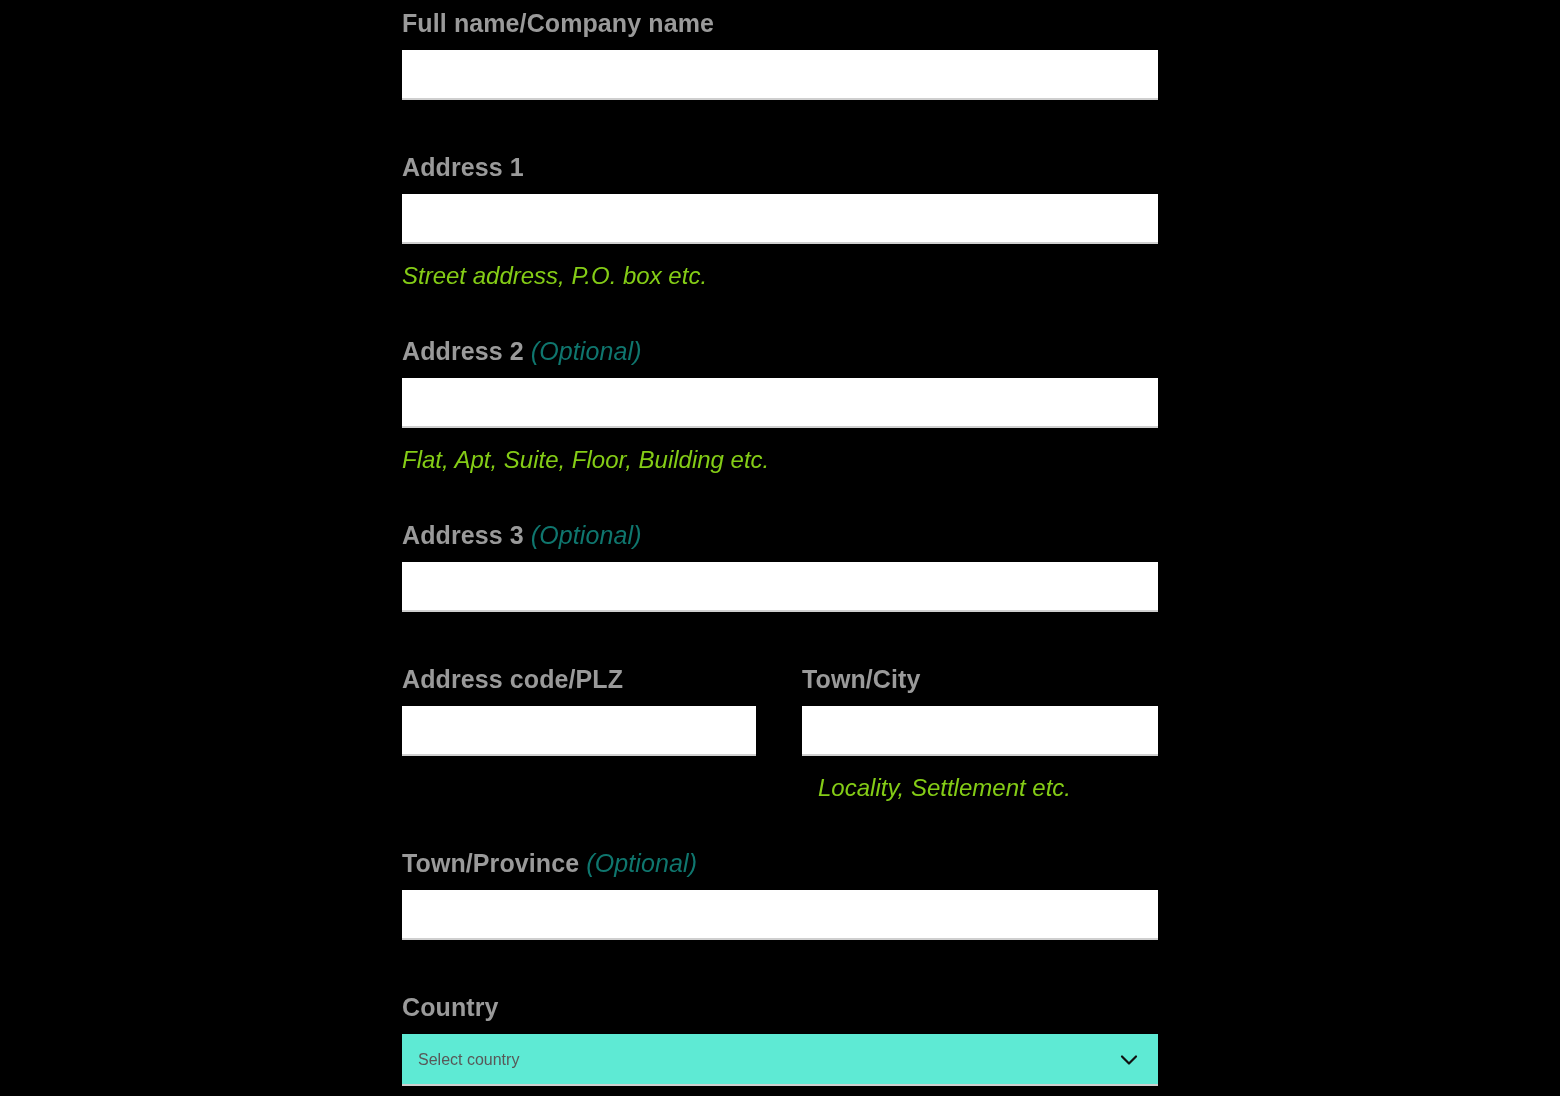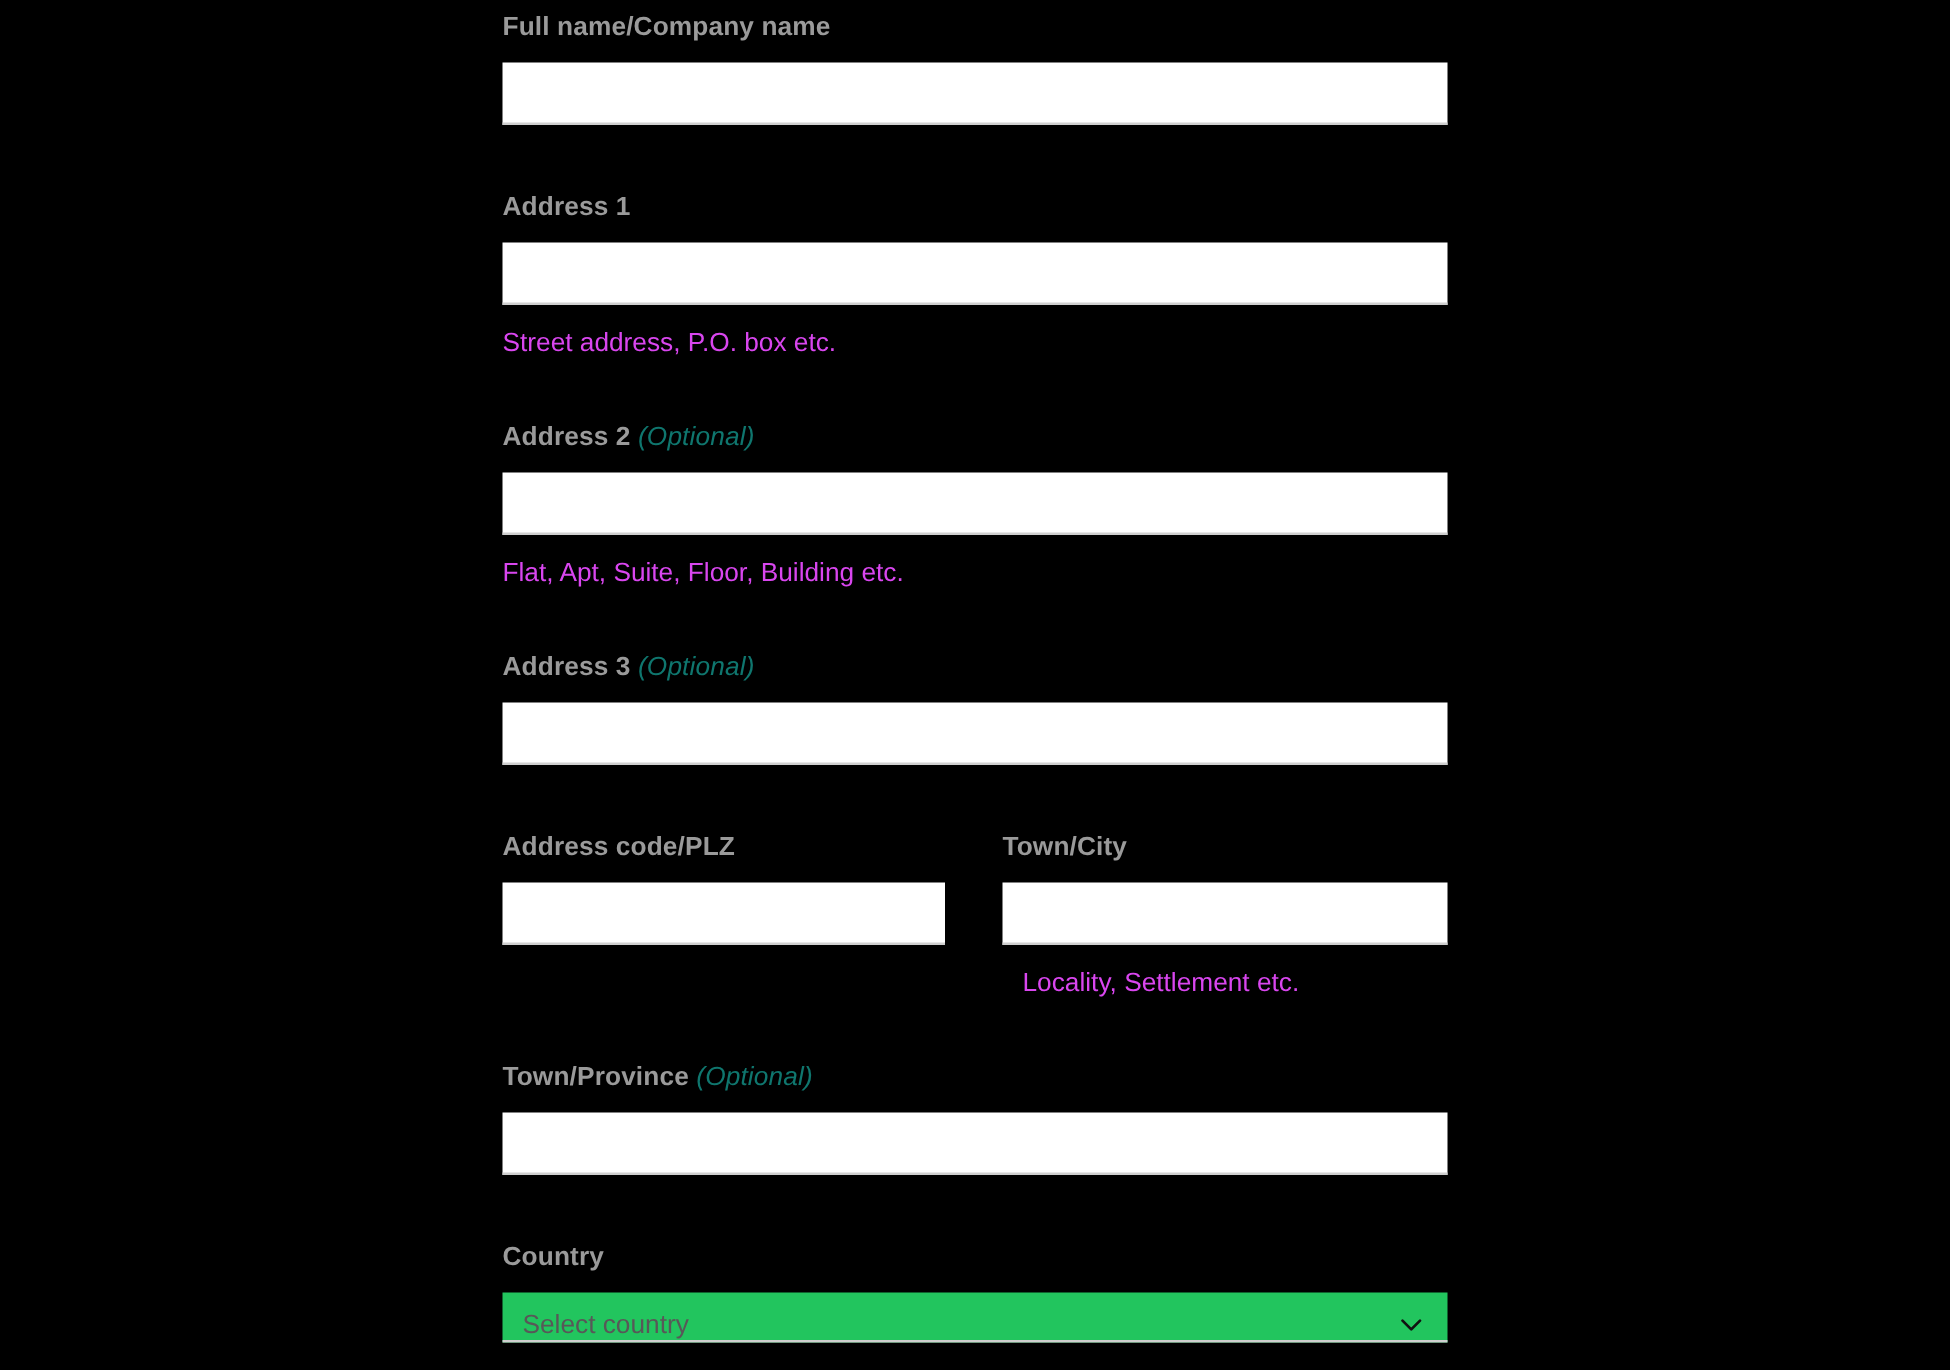--- a/index.html
+++ b/index.html
@@ -14,21 +14,21 @@
   }
 
   .form-wrap {
     position: absolute;
     left: 402px;
     top: 0;
     width: 756px;
   }
 
   .field-label {
-    font-size: 21px;
+    font-size: 25px;
     font-weight: bold;
     color: #9a9a9a;
     letter-spacing: 0.1px;
     line-height: 1.1;
     margin: 0;
     white-space: nowrap;
   }
   .field-label .optional {
     font-weight: normal;
     font-style: italic;
@@ -43,41 +43,42 @@
     border: none;
     border-bottom: 2px solid #cfcfcf;
     outline: none;
     font-size: 20px;
     font-family: "Liberation Sans", sans-serif;
     color: #2b2b2b;
     padding: 0 14px;
   }
 
   .help-text {
-    font-size: 21px;
-    color: #d946ef;
+    font-size: 24px;
+    font-style: italic;
+    color: #84cc16;
     line-height: 1.1;
     margin: 0;
     white-space: nowrap;
   }
 
   .select-wrap {
     position: relative;
     width: 100%;
     height: 52px;
   }
   .select-input {
     display: block;
     width: 100%;
-    height: 40px;
-    background: #22c55e;
+    height: 52px;
+    background: #5eead4;
     border: none;
     border-bottom: 2px solid #cfcfcf;
     outline: none;
-    font-size: 21px;
+    font-size: 16px;
     font-family: "Liberation Sans", sans-serif;
     color: #585858;
     padding: 0 44px 0 16px;
     line-height: 52px;
   }
   .chevron {
     position: absolute;
     right: 18px;
     top: 50%;
     transform: translateY(-50%);

